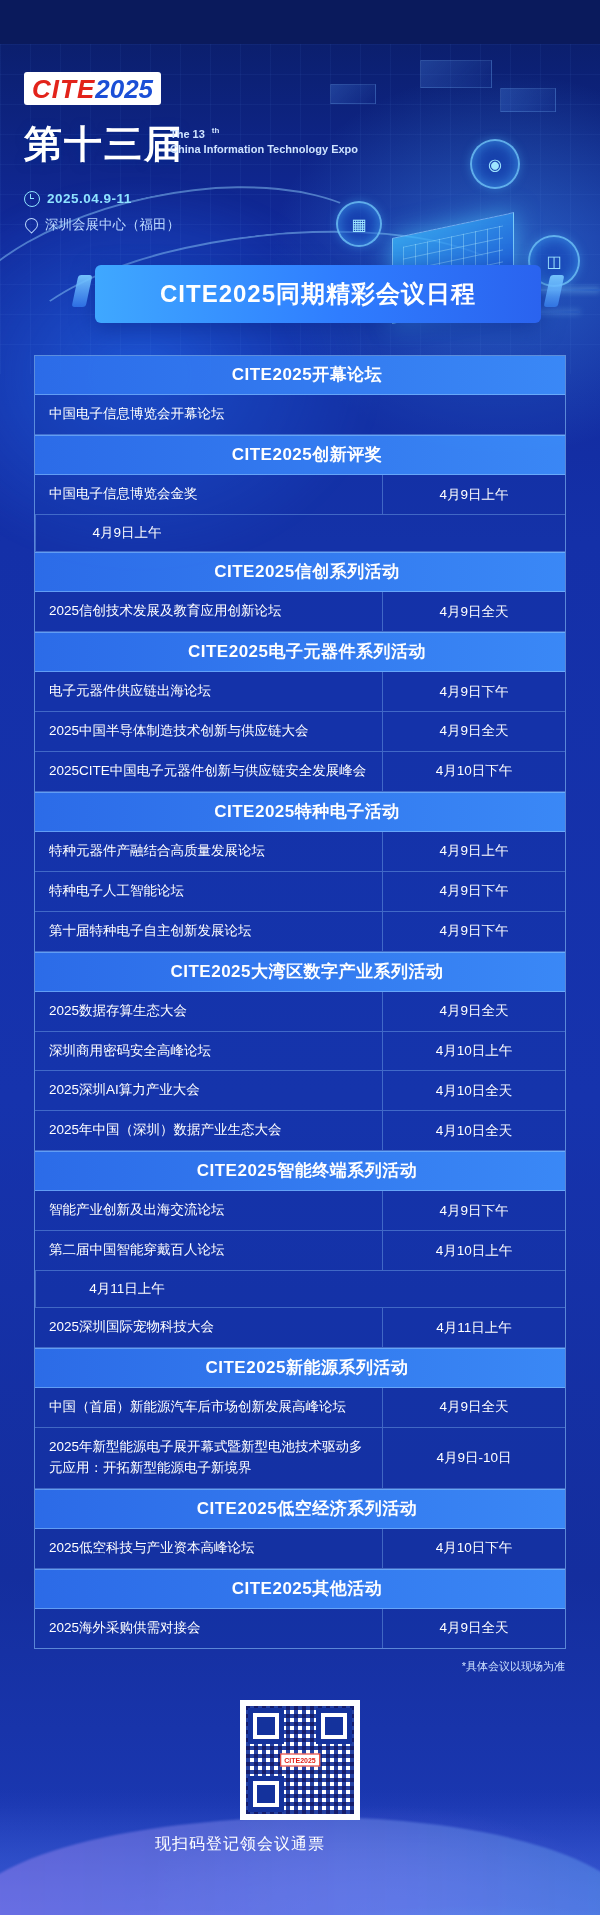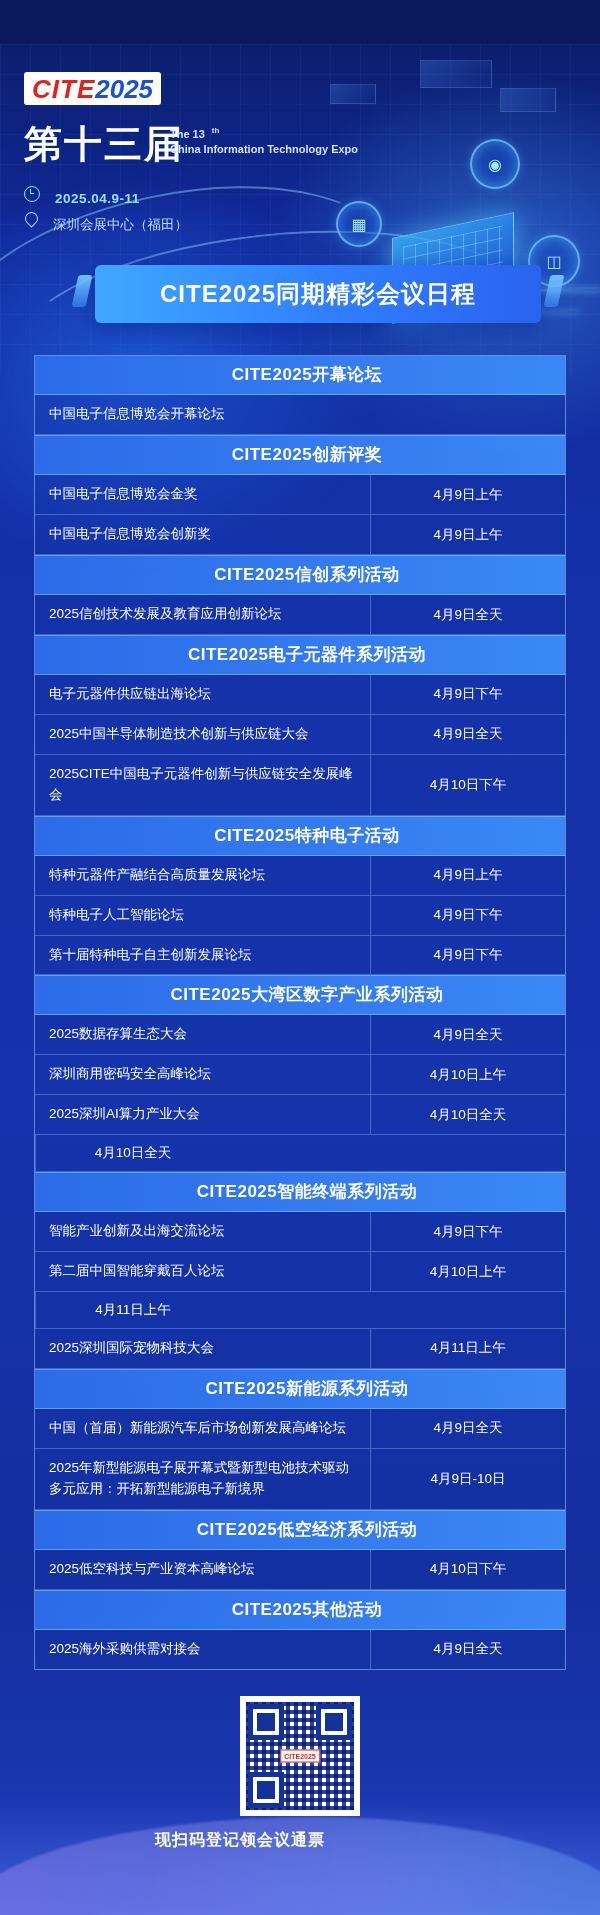--- a/index.html
+++ b/index.html
@@ -126,21 +126,21 @@
     line-height: 1.35;
     font-weight: bold;
   }
   .title-en .sup { font-size: 8px; vertical-align: super; padding-left: 7px; }
   .meta {
     margin-top: 16px;
     color: #bcd9ff;
     font-size: 13.5px;
     line-height: 1.9;
   }
-  .meta .row { display: flex; gap: 15px; }
+  .meta .row { display: flex; align-items: center; gap: 7px; }
   .meta .date { color: #8fe3ff; font-weight: bold; letter-spacing: .5px; }
   .ico {
     width: 14px; height: 14px; flex: none;
     display: inline-block; position: relative;
   }
   .ico-clock { border: 1.6px solid #8fe3ff; border-radius: 50%; }
   .ico-clock:before {
     content: ""; position: absolute; left: 5px; top: 2.2px;
     width: 1.4px; height: 4.5px; background: #8fe3ff;
   }
@@ -256,21 +256,21 @@
     line-height: 1.55;
     padding: 9px 10px 9px 14px;
     display: flex;
     align-items: center;
   }
   .row-time {
     flex: 0 0 150px;
     border-left: 1px solid rgba(150,205,255,0.35);
     color: #ffffff;
     font-size: 13.5px;
-    padding: 9px 22px;
+    padding: 9px 16px;
     display: flex;
     align-items: center;
     justify-content: center;
     text-align: center;
   }
   .row-item.no-time .row-name { padding-right: 14px; }
 
   .note {
     position: relative;
     z-index: 6;
@@ -315,21 +315,21 @@
     position: absolute; left: 50%; top: 50%; transform: translate(-50%,-50%);
     background: #fff; padding: 2px 3px;
     color: #e2231a; font-size: 7px; font-weight: bold;
     border: 1px solid #e2231a;
   }
   .qr-caption {
     margin-top: 14px;
     text-align: center;
     color: #ffffff;
     font-size: 16px;
-    font-weight: bold;
+    font-weight: normal;
     letter-spacing: 1px;
     width: 480px;
     position: relative;
     left: -240px;
   }
 </style>
 </head>
 <body>
 
 <div class="poster">
@@ -387,21 +387,20 @@
           <div class="row-name">中国电子信息博览会开幕论坛</div>
         </div>
       </div>
       <div class="grp">
         <div class="grp-head">CITE2025创新评奖</div>
         <div class="row-item">
           <div class="row-name">中国电子信息博览会金奖</div>
           <div class="row-time">4月9日上午</div>
         </div>
         <div class="row-item">
-          <div class="row-name">中国电子信息博览会创新奖</div>
           <div class="row-time">4月9日上午</div>
         </div>
       </div>
       <div class="grp">
         <div class="grp-head">CITE2025信创系列活动</div>
         <div class="row-item">
           <div class="row-name">2025信创技术发展及教育应用创新论坛</div>
           <div class="row-time">4月9日全天</div>
         </div>
       </div>
@@ -443,20 +442,21 @@
         </div>
         <div class="row-item">
           <div class="row-name">深圳商用密码安全高峰论坛</div>
           <div class="row-time">4月10日上午</div>
         </div>
         <div class="row-item">
           <div class="row-name">2025深圳AI算力产业大会</div>
           <div class="row-time">4月10日全天</div>
         </div>
         <div class="row-item">
+          <div class="row-name">2025年中国（深圳）数据产业生态大会</div>
           <div class="row-time">4月10日全天</div>
         </div>
       </div>
       <div class="grp">
         <div class="grp-head">CITE2025智能终端系列活动</div>
         <div class="row-item">
           <div class="row-name">智能产业创新及出海交流论坛</div>
           <div class="row-time">4月9日下午</div>
         </div>
         <div class="row-item">
@@ -491,20 +491,21 @@
       </div>
       <div class="grp">
         <div class="grp-head">CITE2025其他活动</div>
         <div class="row-item">
           <div class="row-name">2025海外采购供需对接会</div>
           <div class="row-time">4月9日全天</div>
         </div>
       </div>
     </div>
 
+  <div class="note">*具体会议以现场为准</div>
 
   <div class="qr-wrap">
     <div class="qr">
       <div class="cells"></div>
       <div class="fp tl">
           <i></i>
         </div>
       <div class="fp tr">
           <i></i>
         </div>

